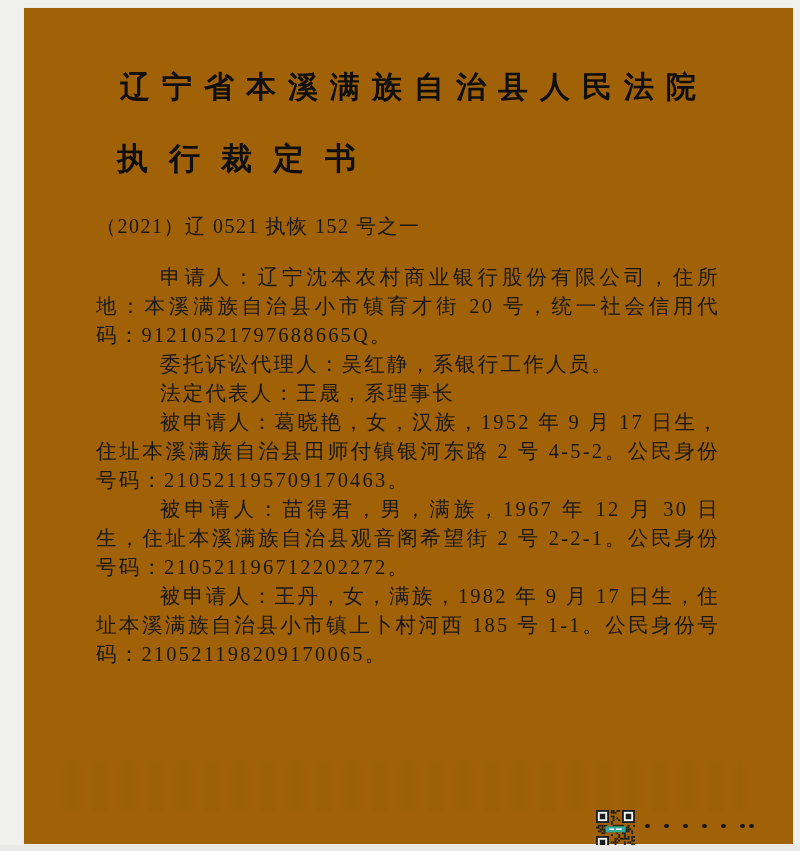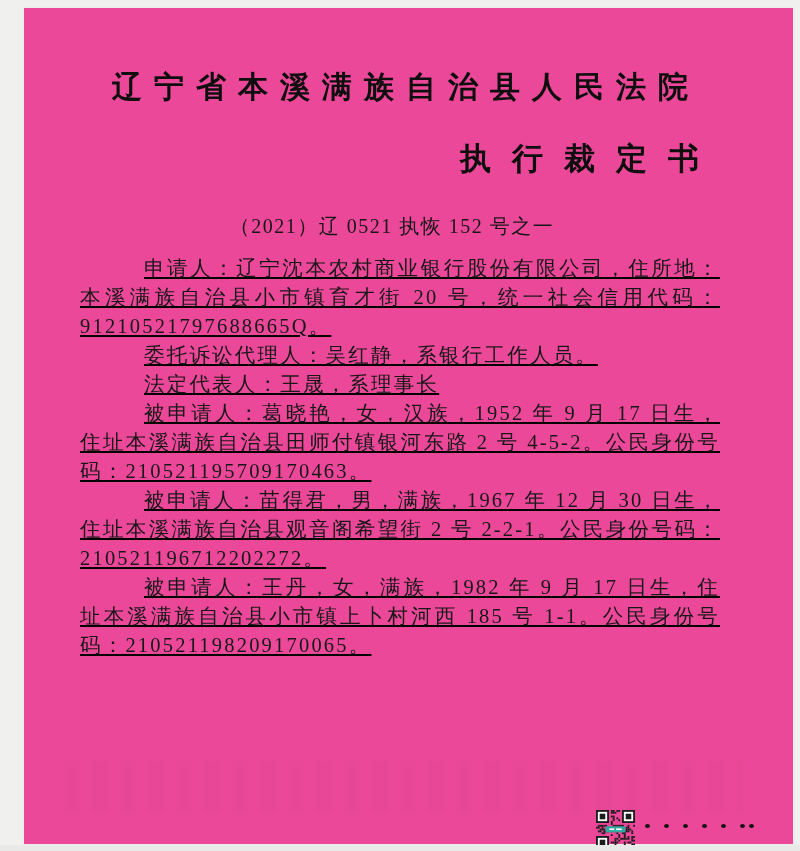--- a/index.html
+++ b/index.html
@@ -17,57 +17,56 @@
   .bottom-strip {
     position: absolute;
     left: 0; bottom: 0;
     width: 800px; height: 6px;
     background: #e9e9e7;
   }
   .page {
     position: absolute;
     left: 24px; top: 8px;
     width: 769px; height: 836px;
-    background: #ec4899;
-    padding: 62px 73px 0 56px;
+    background: #a16207;
+    padding: 62px 73px 0 72px;
     box-shadow: 0 0 2px rgba(0,0,0,0.06);
   }
   .court-name {
     font-size: 30px;
     font-weight: 700;
     color: #0e0e0e;
     text-align: center;
     letter-spacing: 12px;
     text-indent: 12px;
     line-height: 34px;
     white-space: nowrap;
   }
   .doc-type {
     margin-top: 37px;
     font-size: 31px;
     font-weight: 700;
     color: #0e0e0e;
-    text-align: right;
+    text-align: left;
     letter-spacing: 21px;
     text-indent: 21px;
     line-height: 36px;
     white-space: nowrap;
   }
   .case-no {
     margin-top: 37px;
     font-size: 20px;
     color: #161616;
-    text-align: center;
+    text-align: left;
     padding-right: 16px;
     letter-spacing: 1.5px;
     line-height: 24px;
   }
   .doc-body {
-    margin-top: 16px;
-    text-decoration: underline;
+    margin-top: 25px;
   }
   .doc-body p {
     font-size: 20.5px;
     color: #171717;
     line-height: 29px;
     letter-spacing: 2.2px;
     text-align: justify;
     text-align-last: left;
     text-indent: 64px;
   }

